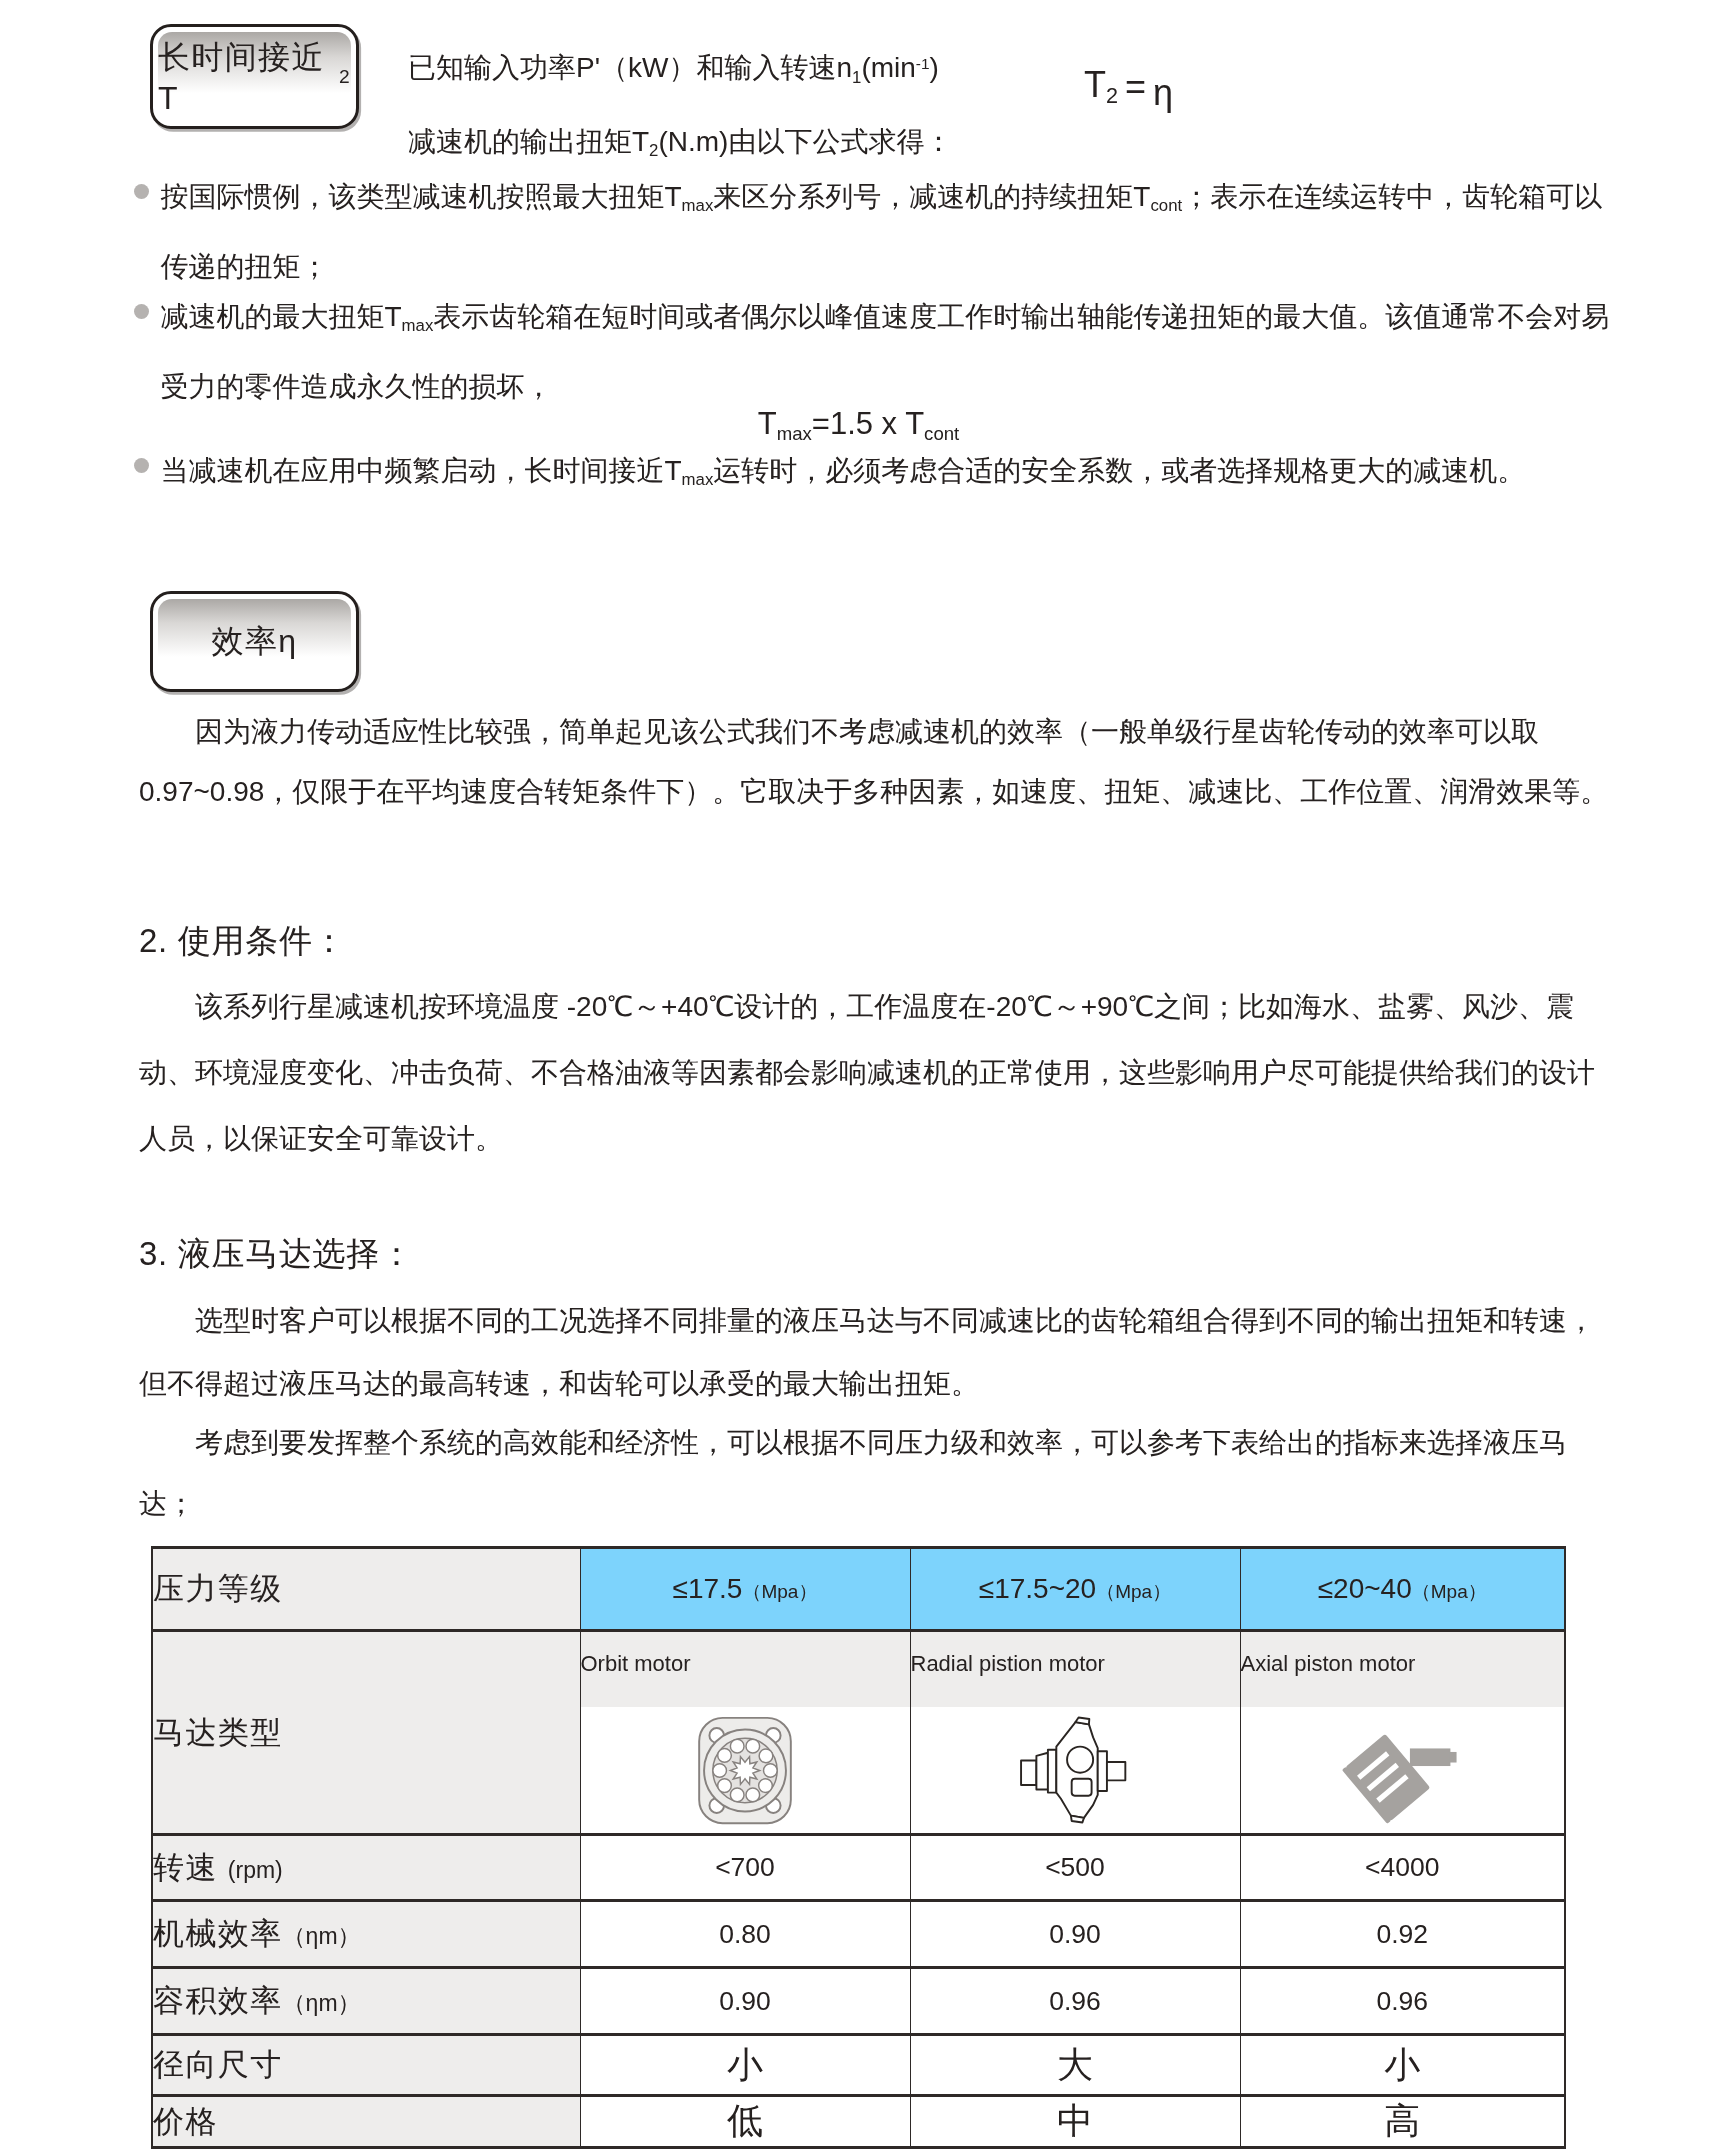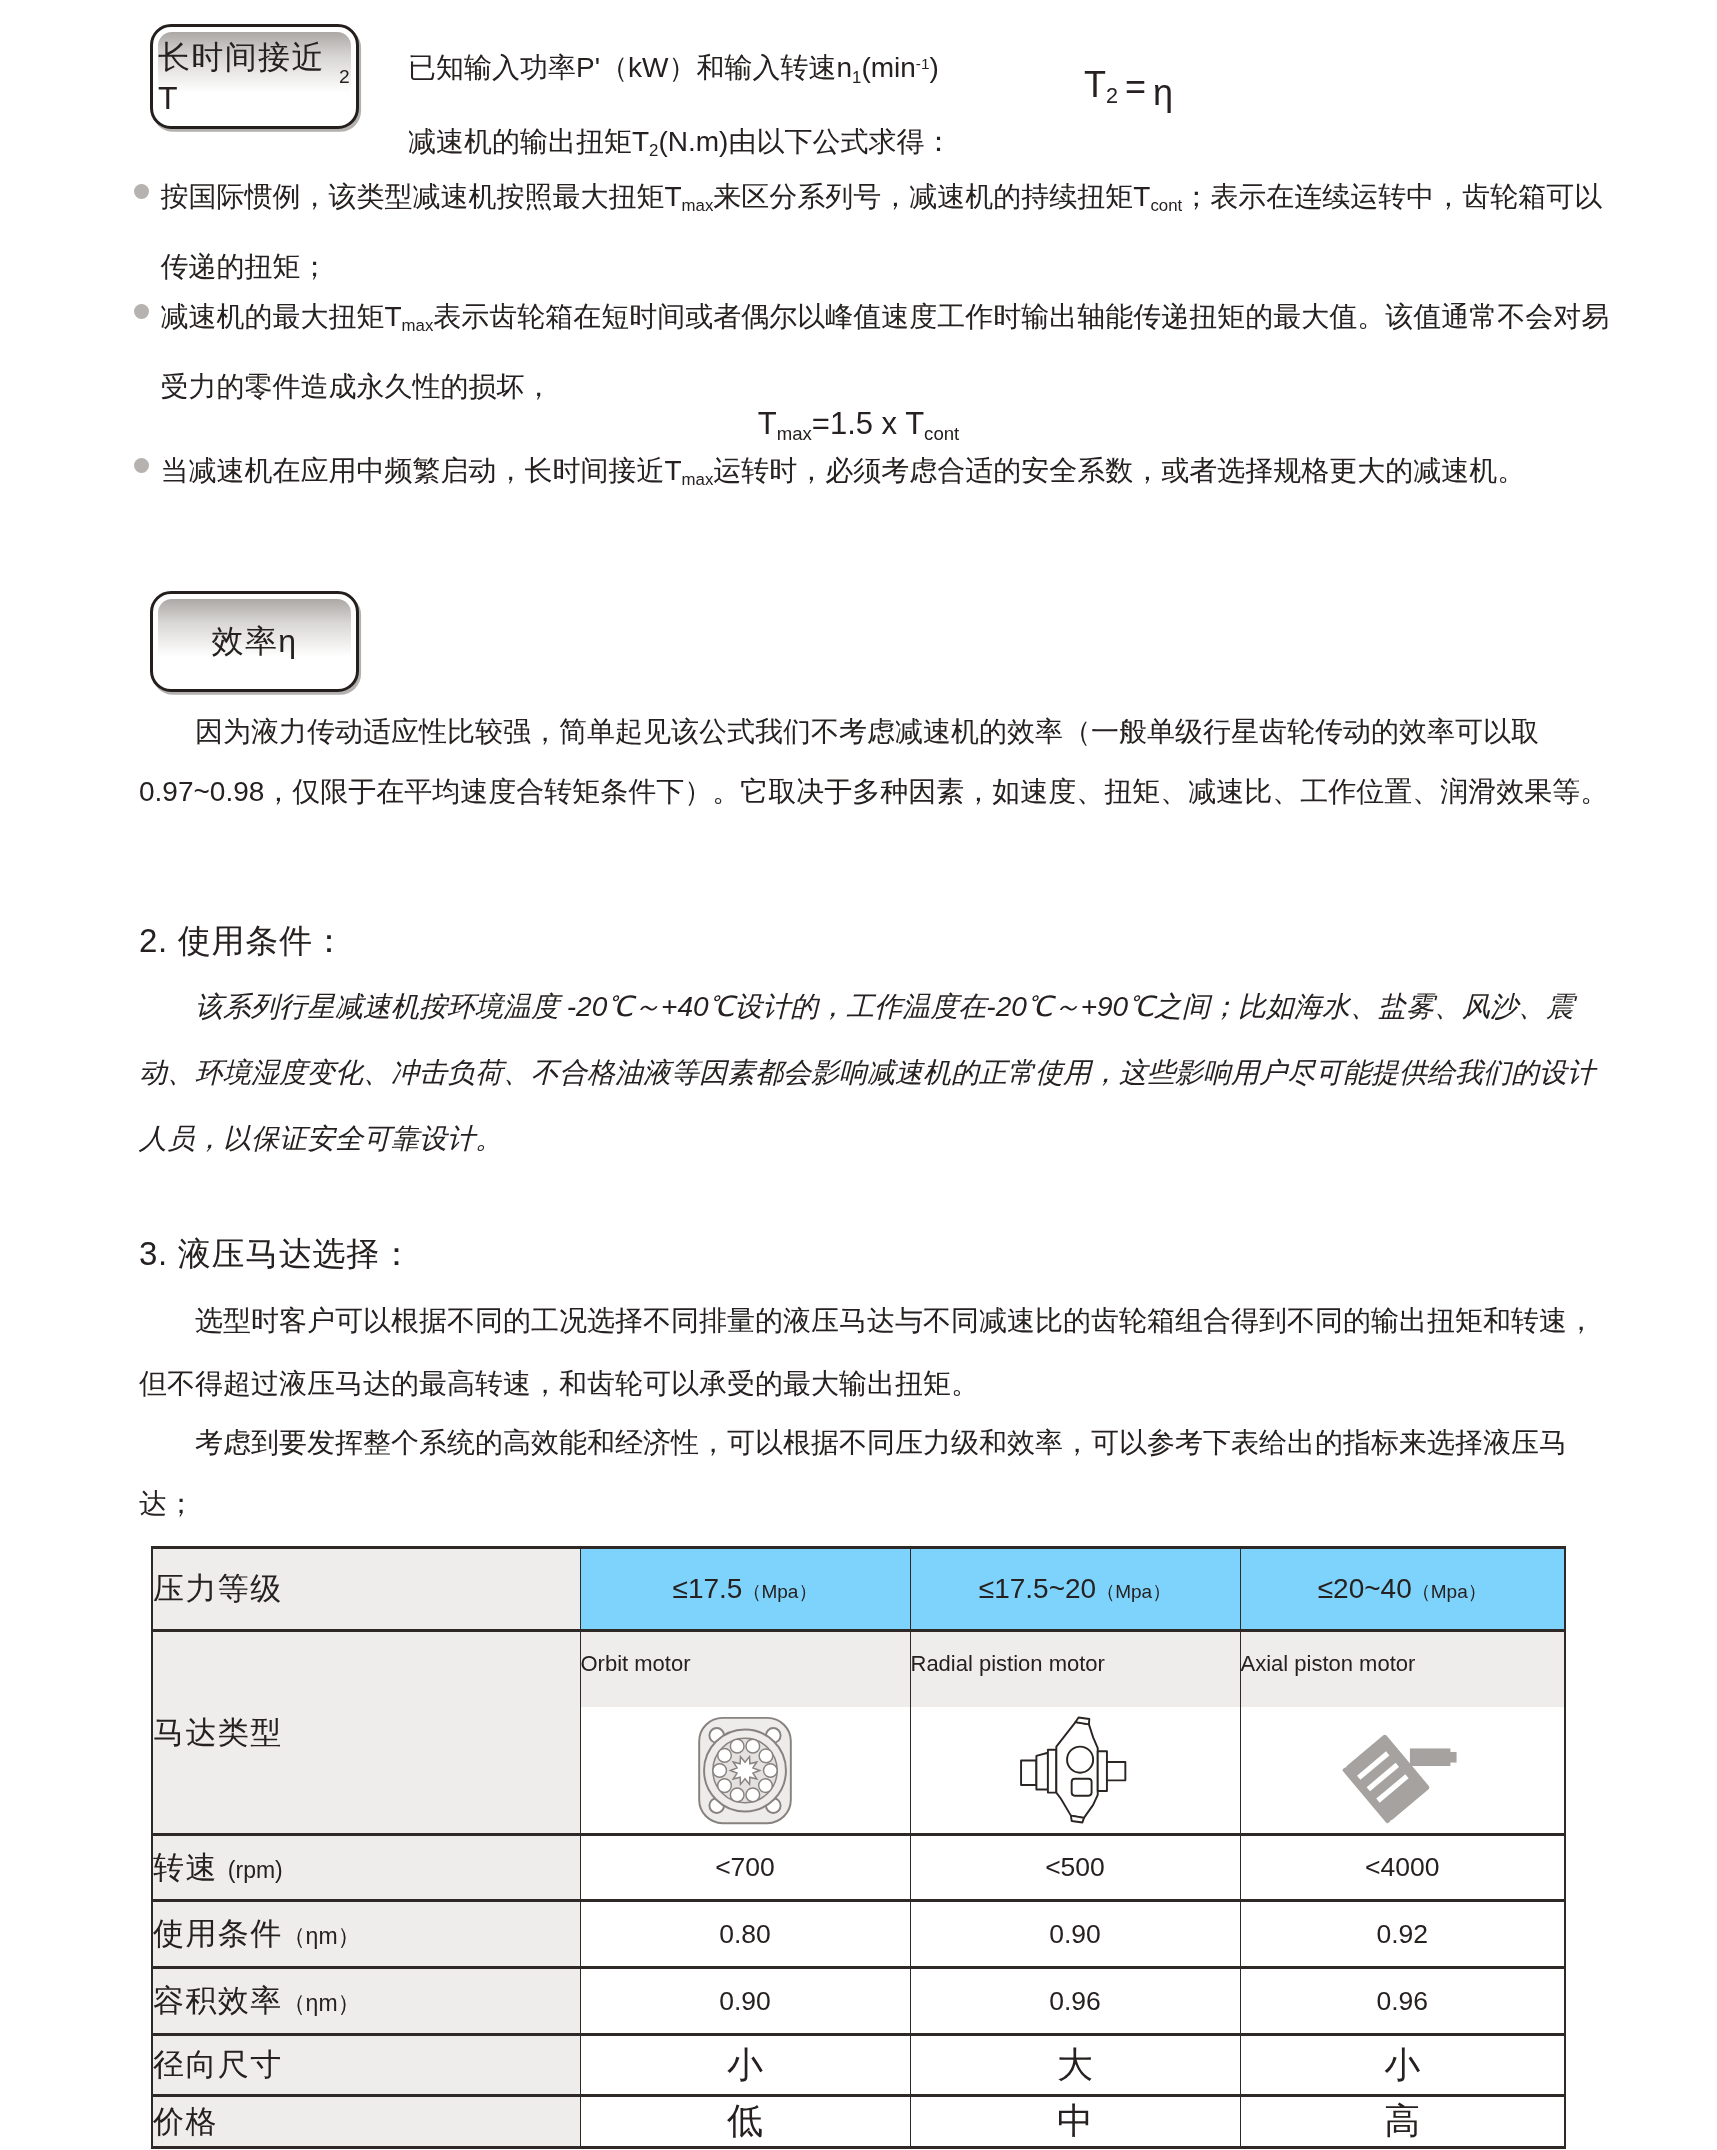--- a/index.html
+++ b/index.html
@@ -105,21 +105,21 @@
   <span>当减速机在应用中频繁启动，长时间接近T</span><span class="sb">max</span><span>运转时，必须考虑合适的安全系数，或者选择规格更大的减速机。</span>
 </div>
 
 <div class="abs badge" style="left:150px;top:591px;width:209px;height:101px;">
   <div class="badge-inner">效率η</div>
 </div>
 
 <div class="abs para" style="left:139px;top:702px;width:1470px;line-height:60px;">因为液力传动适应性比较强，简单起见该公式我们不考虑减速机的效率（一般单级行星齿轮传动的效率可以取0.97~0.98，仅限于在平均速度合转矩条件下）。它取决于多种因素，如速度、扭矩、减速比、工作位置、润滑效果等。</div>
 
 <div class="abs h-num" style="left:139px;top:919px;">2. 使用条件：</div>
-<div class="abs para" style="left:139px;top:974px;width:1470px;line-height:66px;font-style:italic;">该系列行星减速机按环境温度 -20℃～+40℃设计的，工作温度在-20℃～+90℃之间；比如海水、盐雾、风沙、震动、环境湿度变化、冲击负荷、不合格油液等因素都会影响减速机的正常使用，这些影响用户尽可能提供给我们的设计人员，以保证安全可靠设计。</div>
+<div class="abs para" style="left:139px;top:974px;width:1470px;line-height:66px;">该系列行星减速机按环境温度 -20℃～+40℃设计的，工作温度在-20℃～+90℃之间；比如海水、盐雾、风沙、震动、环境湿度变化、冲击负荷、不合格油液等因素都会影响减速机的正常使用，这些影响用户尽可能提供给我们的设计人员，以保证安全可靠设计。</div>
 
 <div class="abs h-num" style="left:139px;top:1232px;">3. 液压马达选择：</div>
 <div class="abs para" style="left:139px;top:1289px;width:1470px;line-height:63px;">选型时客户可以根据不同的工况选择不同排量的液压马达与不同减速比的齿轮箱组合得到不同的输出扭矩和转速，但不得超过液压马达的最高转速，和齿轮可以承受的最大输出扭矩。</div>
 <div class="abs para" style="left:139px;top:1412px;width:1470px;line-height:61px;">考虑到要发挥整个系统的高效能和经济性，可以根据不同压力级和效率，可以参考下表给出的指标来选择液压马达；</div>
 
 <table class="motors abs" style="left:151px;top:1546px;width:1413px;">
   <colgroup>
       <col style="width:428px">
       <col style="width:330px">
       <col style="width:330px">
@@ -207,21 +207,21 @@
   </tr>
 
   <tr style="height:66px;">
     <td class="lab"><span>转速</span> <span class="lab-unit">(rpm)</span></td>
     <td class="val">&lt;700</td>
     <td class="val">&lt;500</td>
     <td class="val">&lt;4000</td>
   </tr>
 
   <tr style="height:67px;">
-    <td class="lab"><span>使用条件</span><span class="lab-unit">（ηm）</span></td>
+    <td class="lab"><span>机械效率</span><span class="lab-unit">（ηm）</span></td>
     <td class="val">0.80</td>
     <td class="val">0.90</td>
     <td class="val">0.92</td>
   </tr>
 
   <tr style="height:67px;">
     <td class="lab"><span>容积效率</span><span class="lab-unit">（ηm）</span></td>
     <td class="val">0.90</td>
     <td class="val">0.96</td>
     <td class="val">0.96</td>

